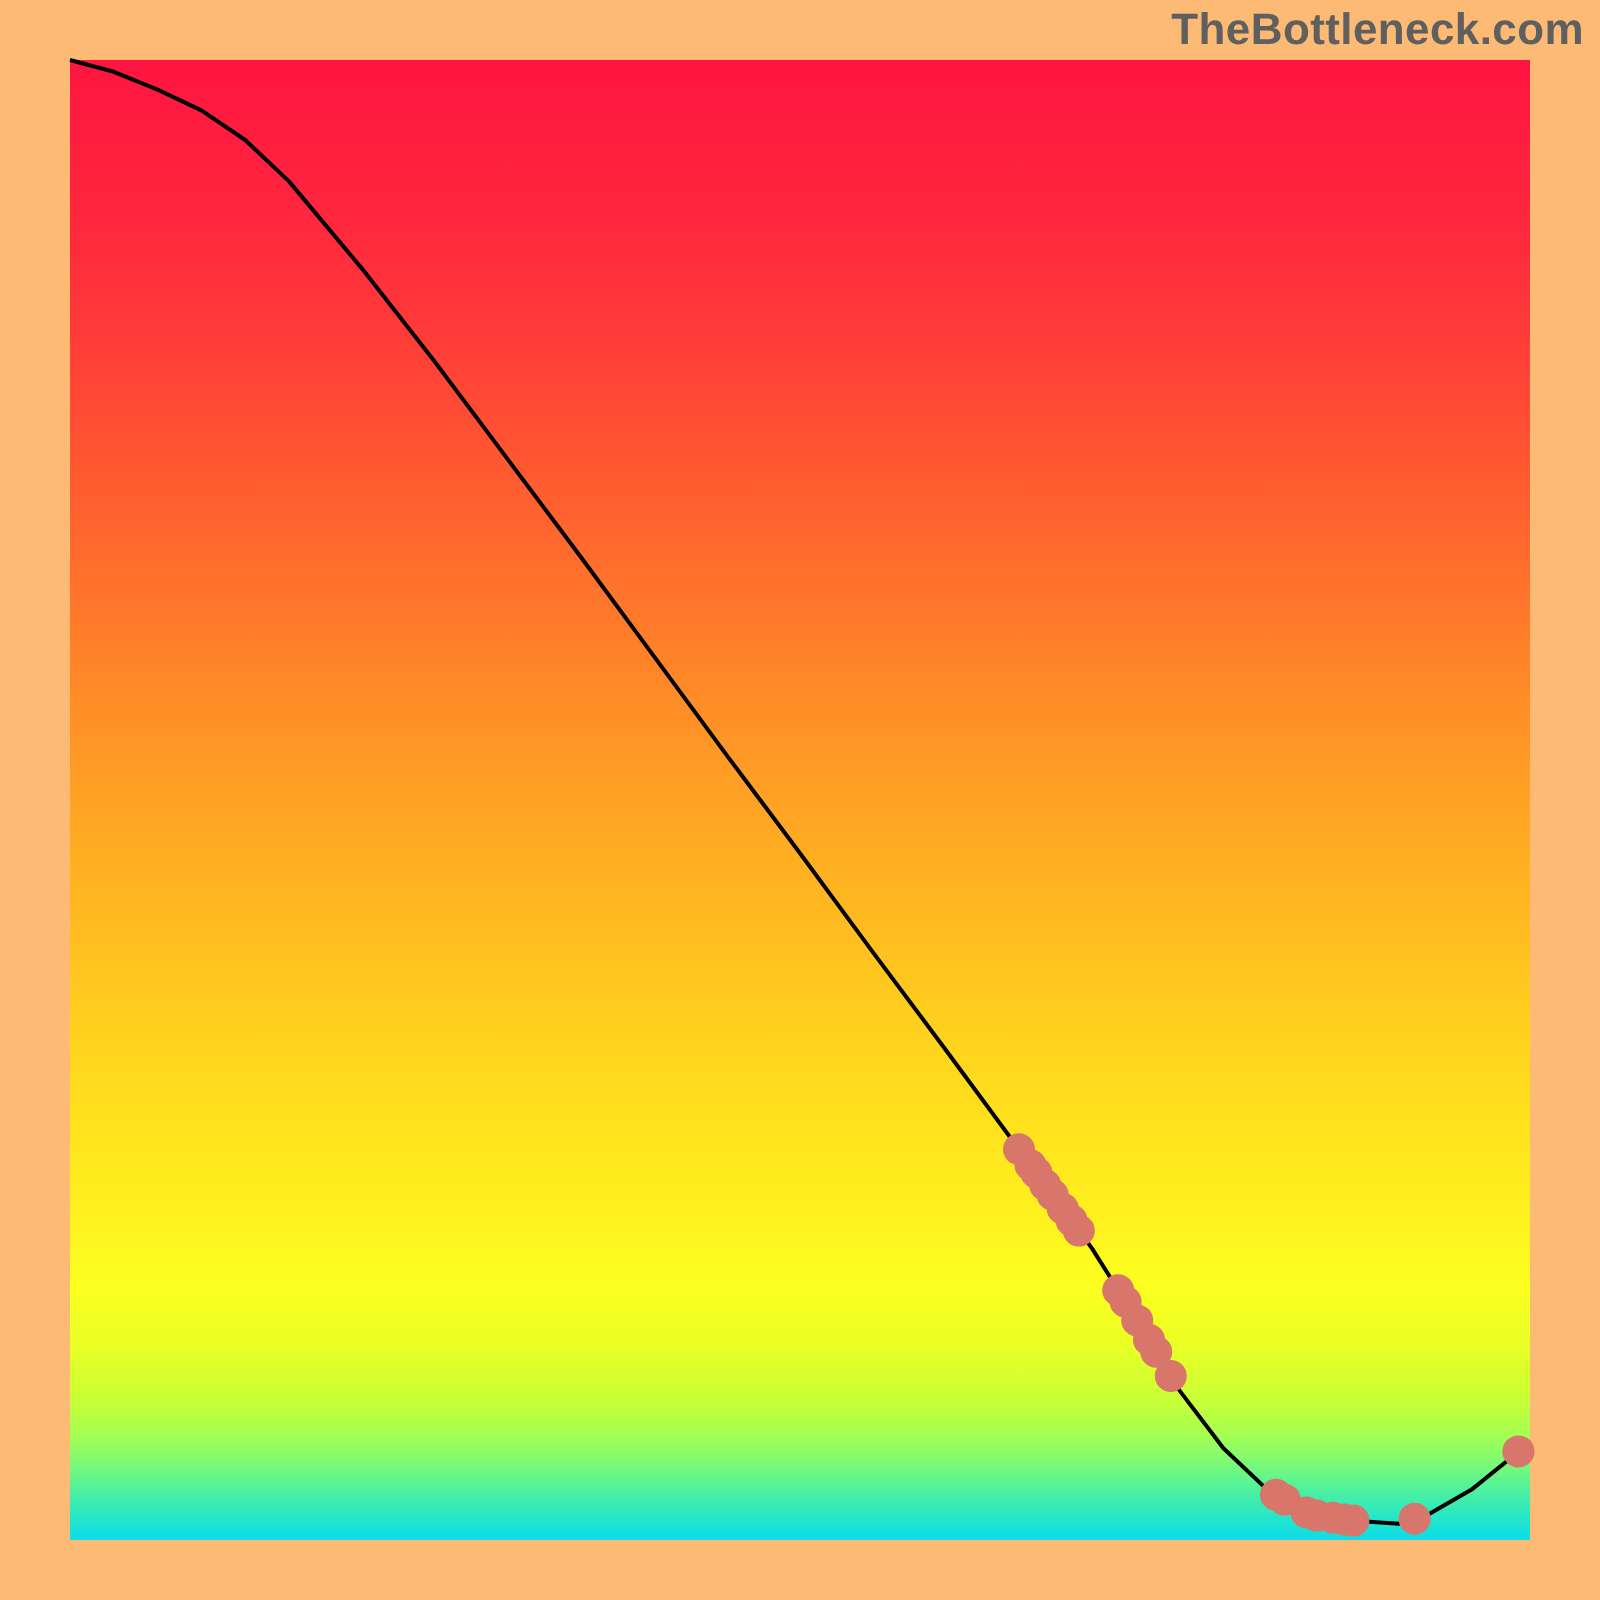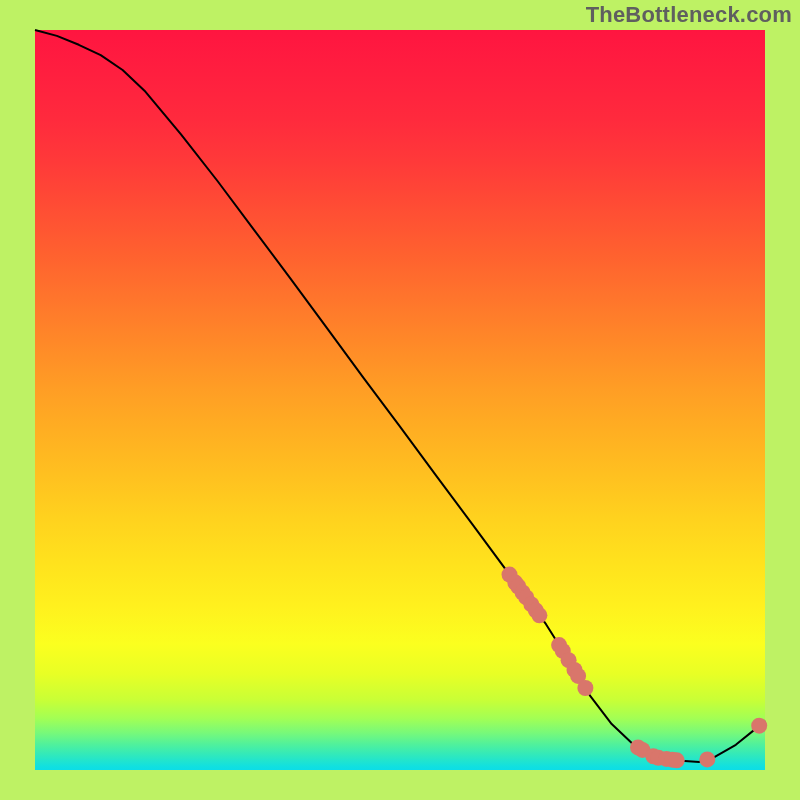--- a/index.html
+++ b/index.html
@@ -7,21 +7,21 @@
     padding: 0;
     width: 800px;
     height: 800px;
     background: #000;
     overflow: hidden;
   }
   .stage {
     position: relative;
     width: 800px;
     height: 800px;
-    background: #bef264;
+    background: #fdba74;
   }
   svg {
     display: block;
     position: absolute;
     top: 0;
     left: 0;
   }
   .watermark {
     position: absolute;
     top: 2px;

